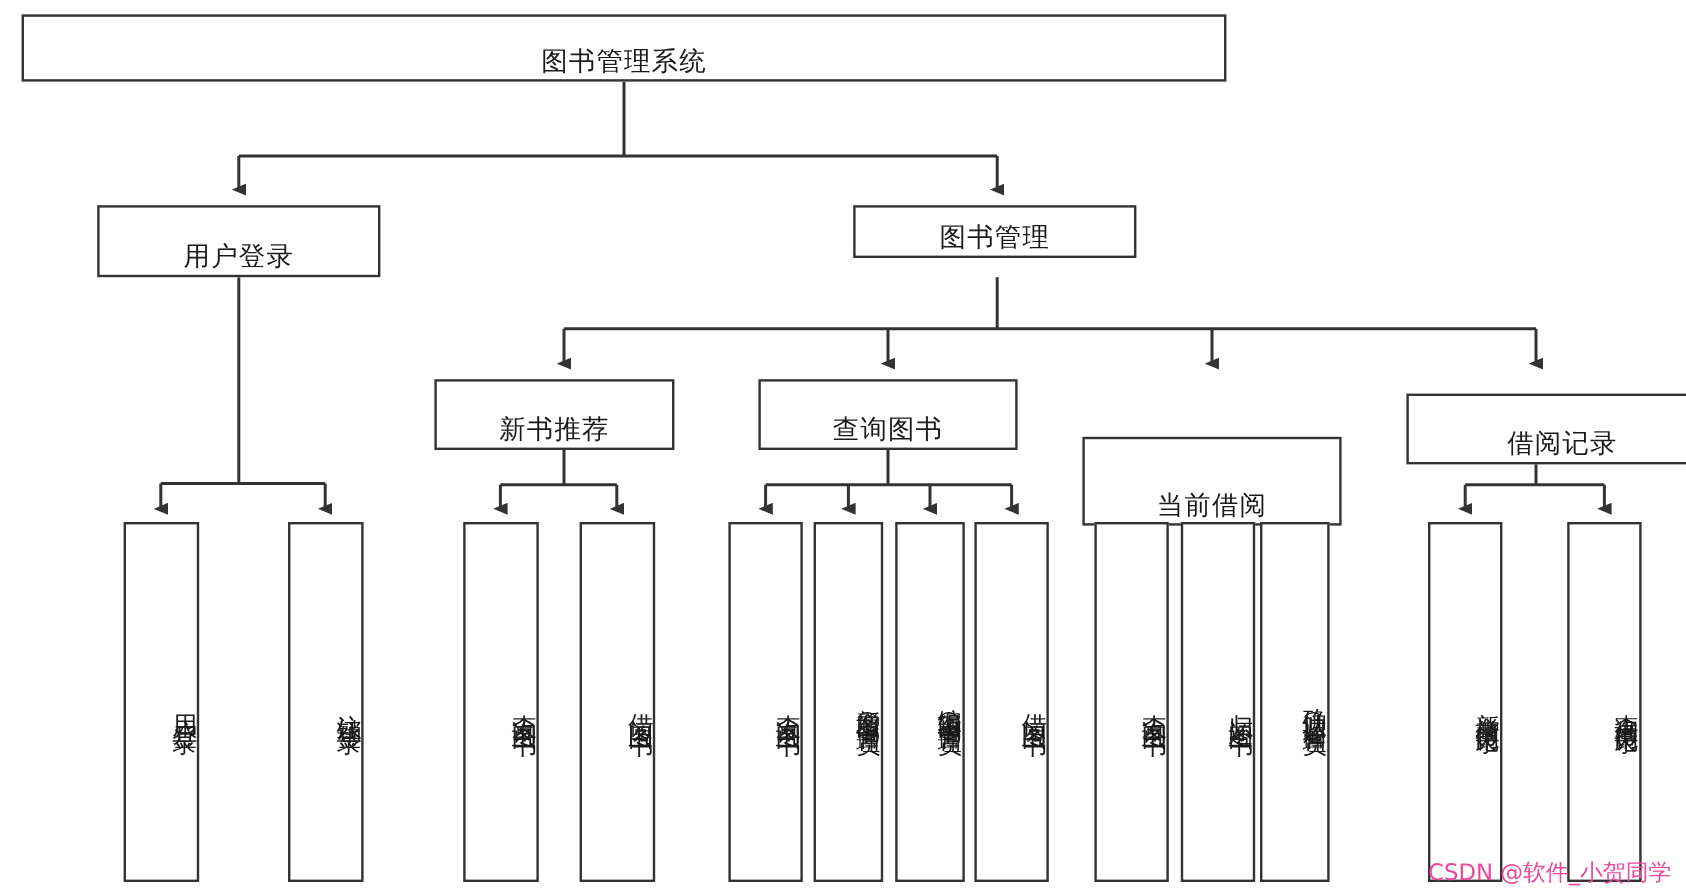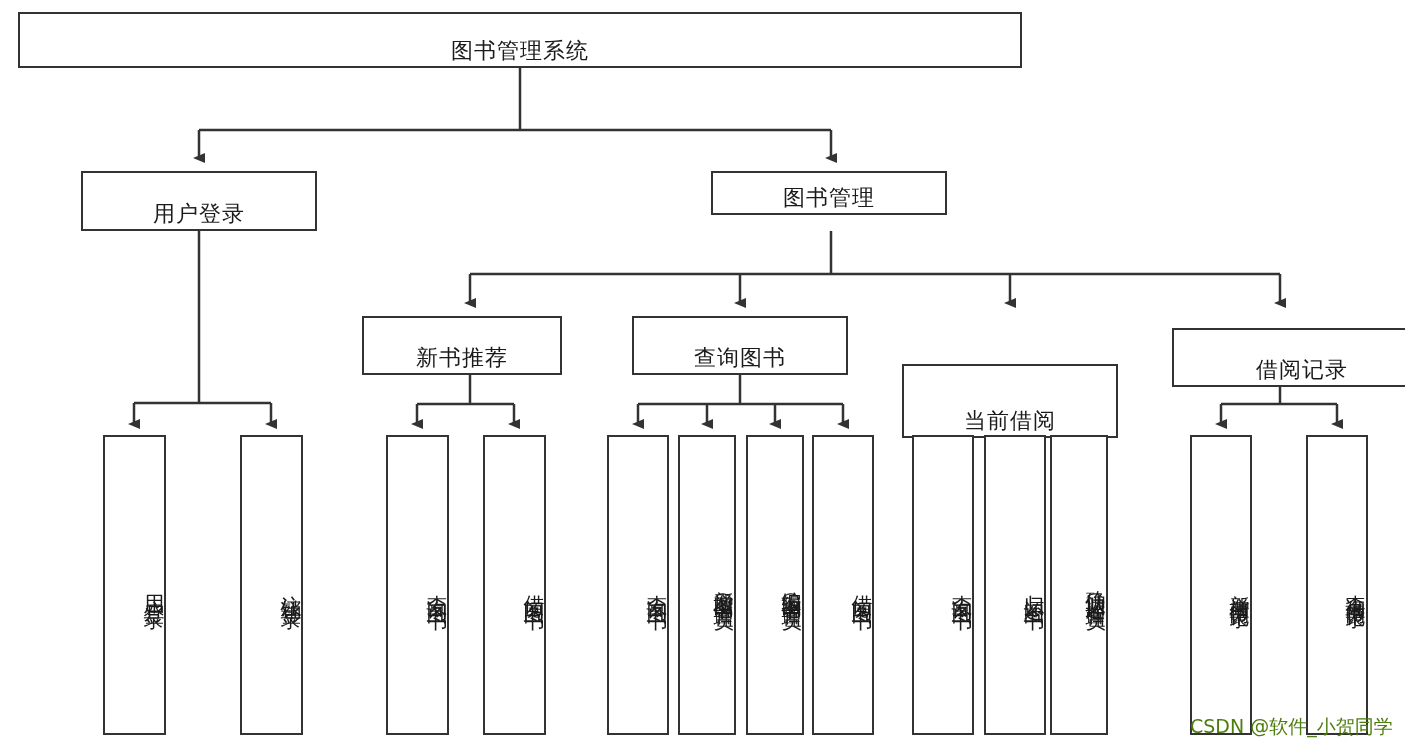--- a/index.html
+++ b/index.html
@@ -55,21 +55,21 @@
   }
   .node-v.long {
     font-size: 20px;
     letter-spacing: 3px;
   }
   .watermark {
     position: absolute;
     left: 1190px;
     top: 714px;
     font-size: 19px;
-    color: #4d7c0f;
+    color: #ec4899;
     white-space: nowrap;
     pointer-events: none;
   }
 </style>
 </head>
 <body>
 
 <div id="diagram-root">
 
   <svg id="flow-svg" viewBox="0 0 1405 747">

